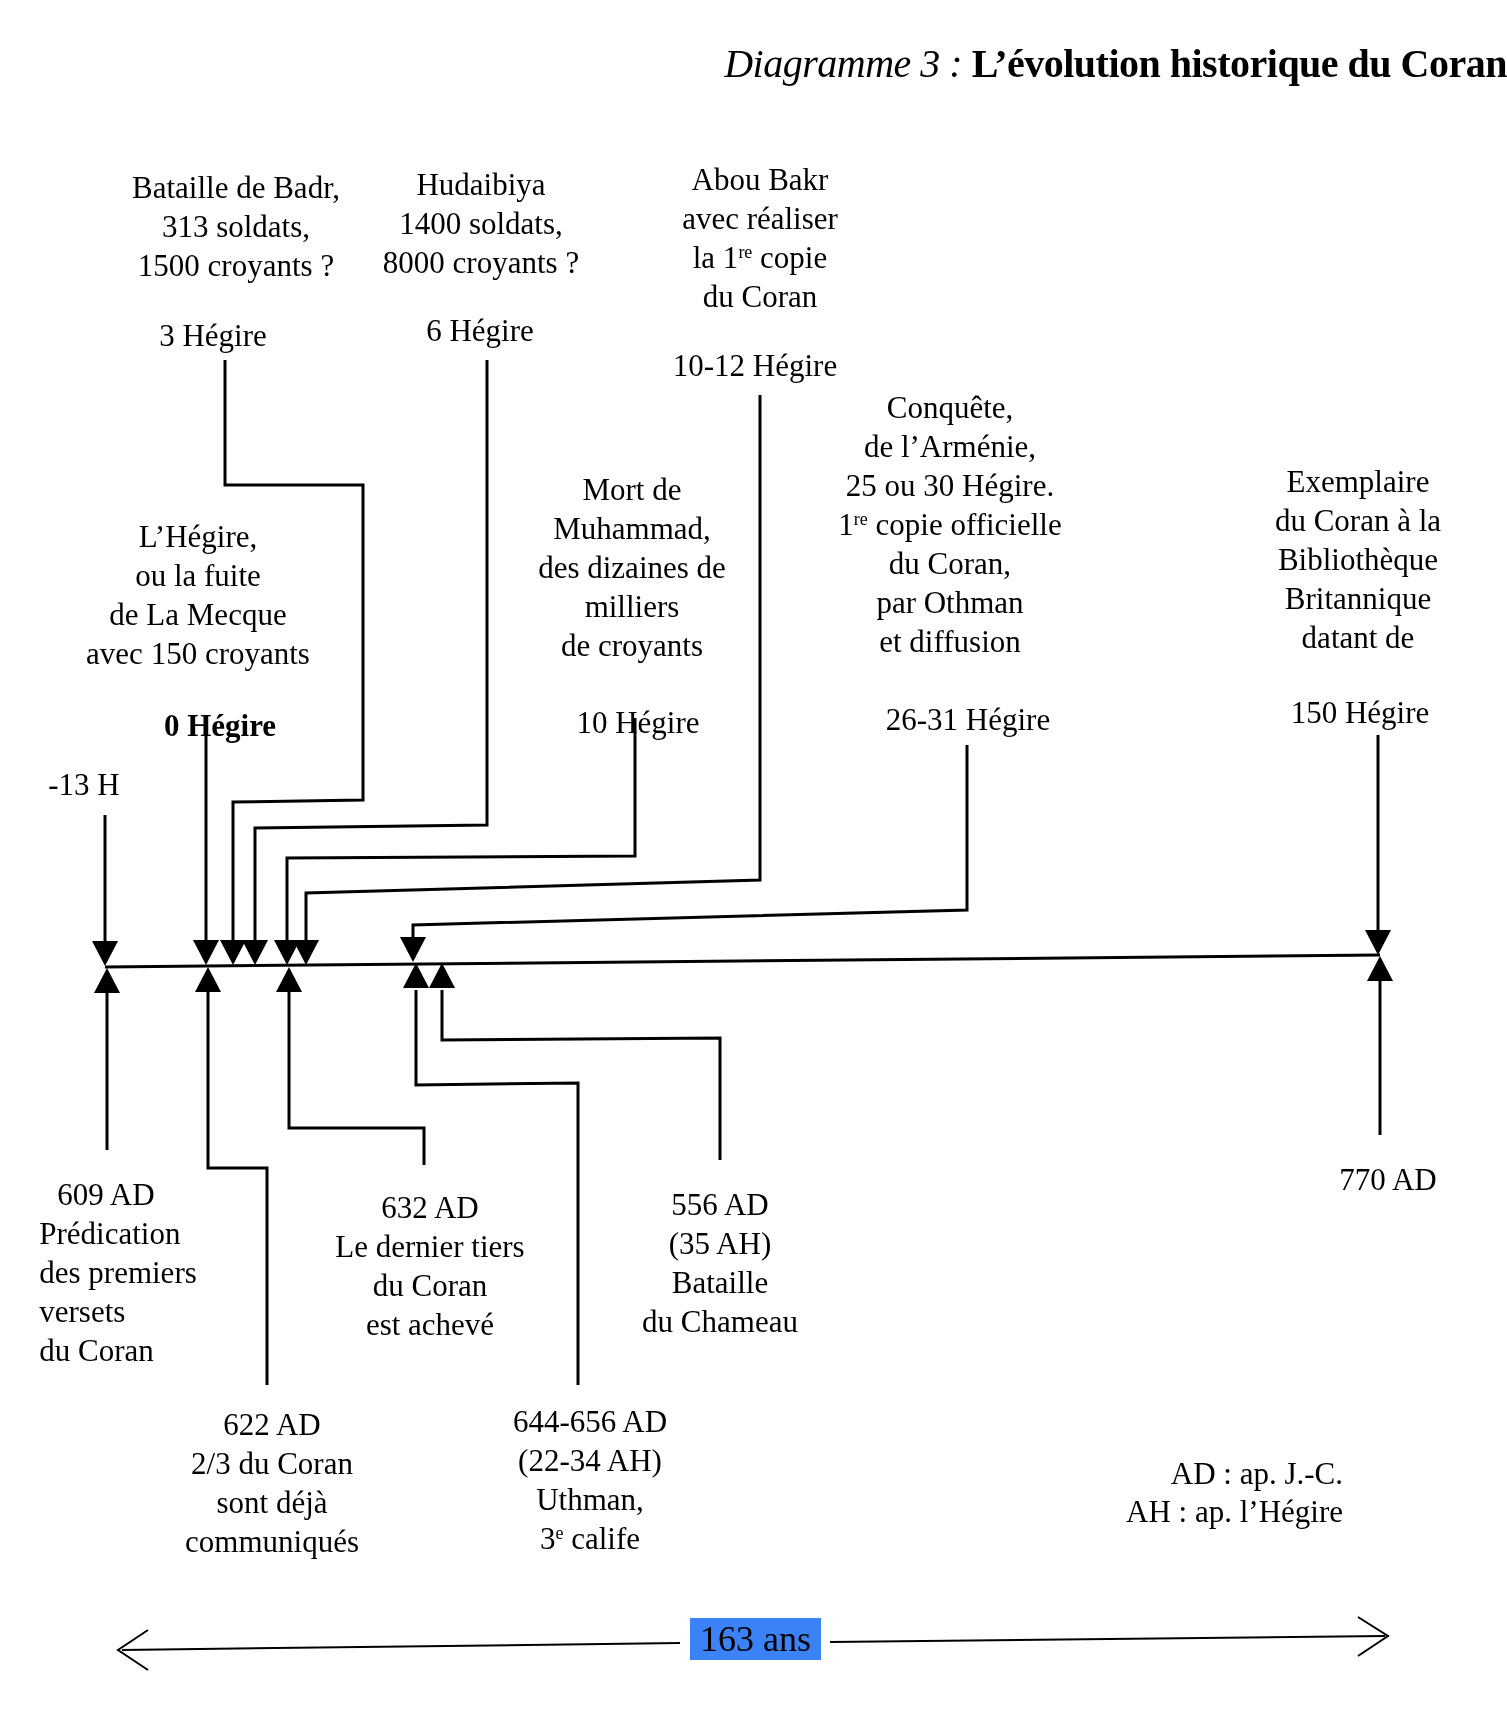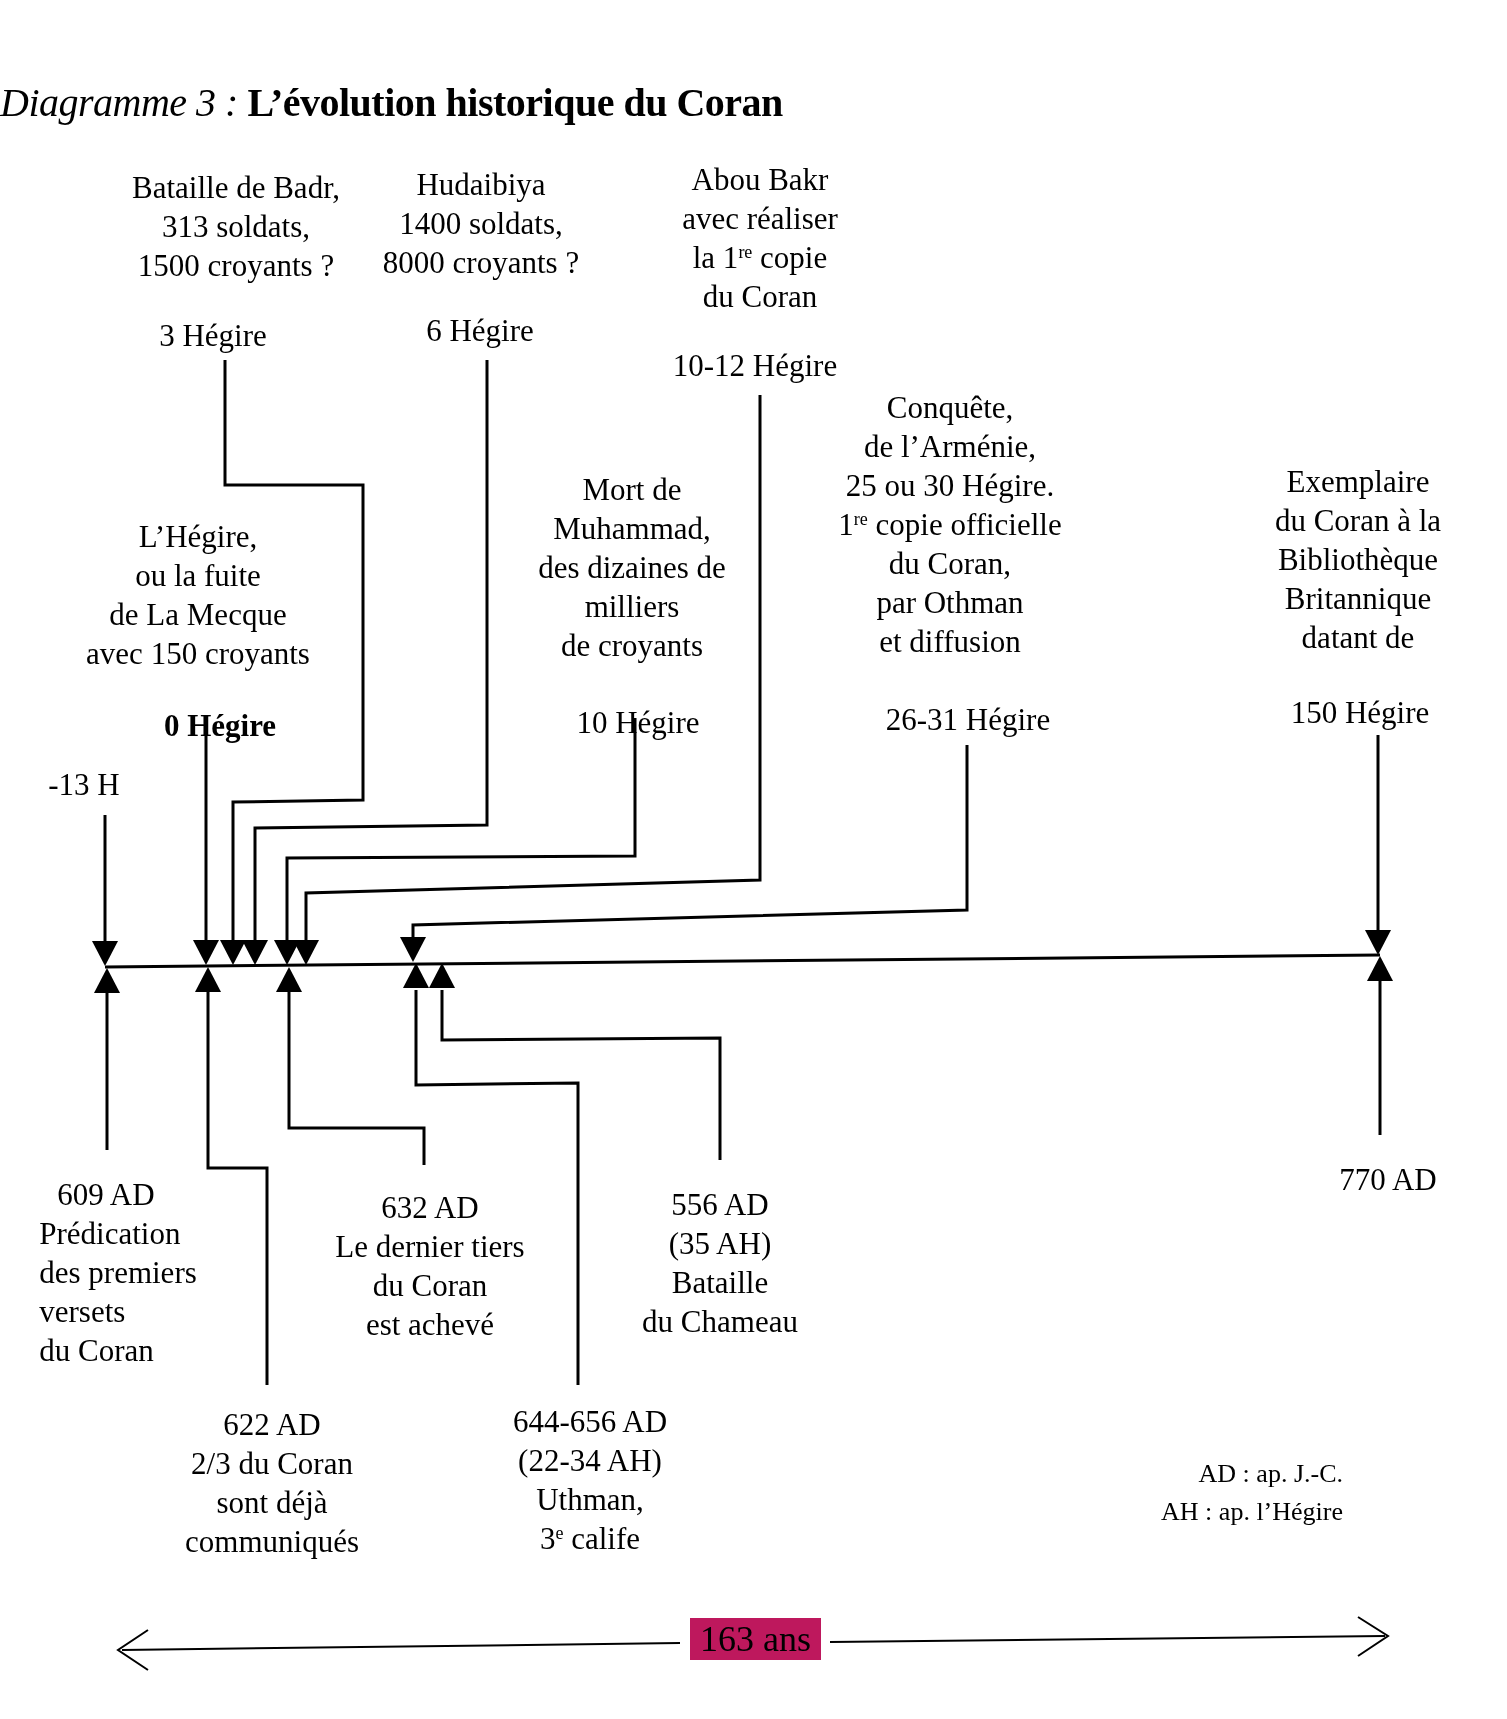--- a/index.html
+++ b/index.html
@@ -1,28 +1,28 @@
 <!DOCTYPE html>
 <html><head>
   <meta charset="utf-8">
   <style>
     html, body { margin: 0; padding: 0; background: #ffffff; }
     body { width: 1507px; height: 1719px; position: relative; overflow: hidden;
            font-family: "Liberation Serif", "DejaVu Serif", serif; color: #000; }
     #diagram { position: absolute; left: 0; top: 0; }
-    .title { position: absolute; left: 0; top: 40px; width: 1507px; text-align: left;
-             font-size: 40px; font-weight: bold; letter-spacing: -0.5px; margin-top: 39px; }
+    .title { position: absolute; left: 0; top: 40px; width: 1507px; text-align: right;
+             font-size: 40px; font-weight: bold; letter-spacing: -0.5px; }
     .title .prefix { font-style: italic; font-weight: normal; }
     .lbl { position: absolute; text-align: center; font-size: 31px; line-height: 39px; white-space: nowrap;
            transform: translateX(-50%); }
     .lbl .line { display: block; }
     .date { position: absolute; font-size: 31px; white-space: nowrap; transform: translateX(-50%); }
     .date.bold { font-weight: bold; }
-    .legend { position: absolute; right: 164px; top: 1455px; text-align: right; font-size: 26px; line-height: 38px; }
-    .span-label { position: absolute; top: 1618px; left: 690px; font-size: 36px; background: #be185d; padding: 0 10px; }
+    .legend { position: absolute; right: 164px; top: 1455px; text-align: right; font-size: 31px; line-height: 38px; }
+    .span-label { position: absolute; top: 1618px; left: 690px; font-size: 36px; background: #3b82f6; padding: 0 10px; }
     sup { font-size: 18px; vertical-align: 10px; line-height: 0; text-align: center; }
   </style>
 </head>
 <body>
 
 <div class="title">
   <span class="prefix">Diagramme 3 :</span>
   <span>L’évolution historique du Coran</span>
 </div>
 

